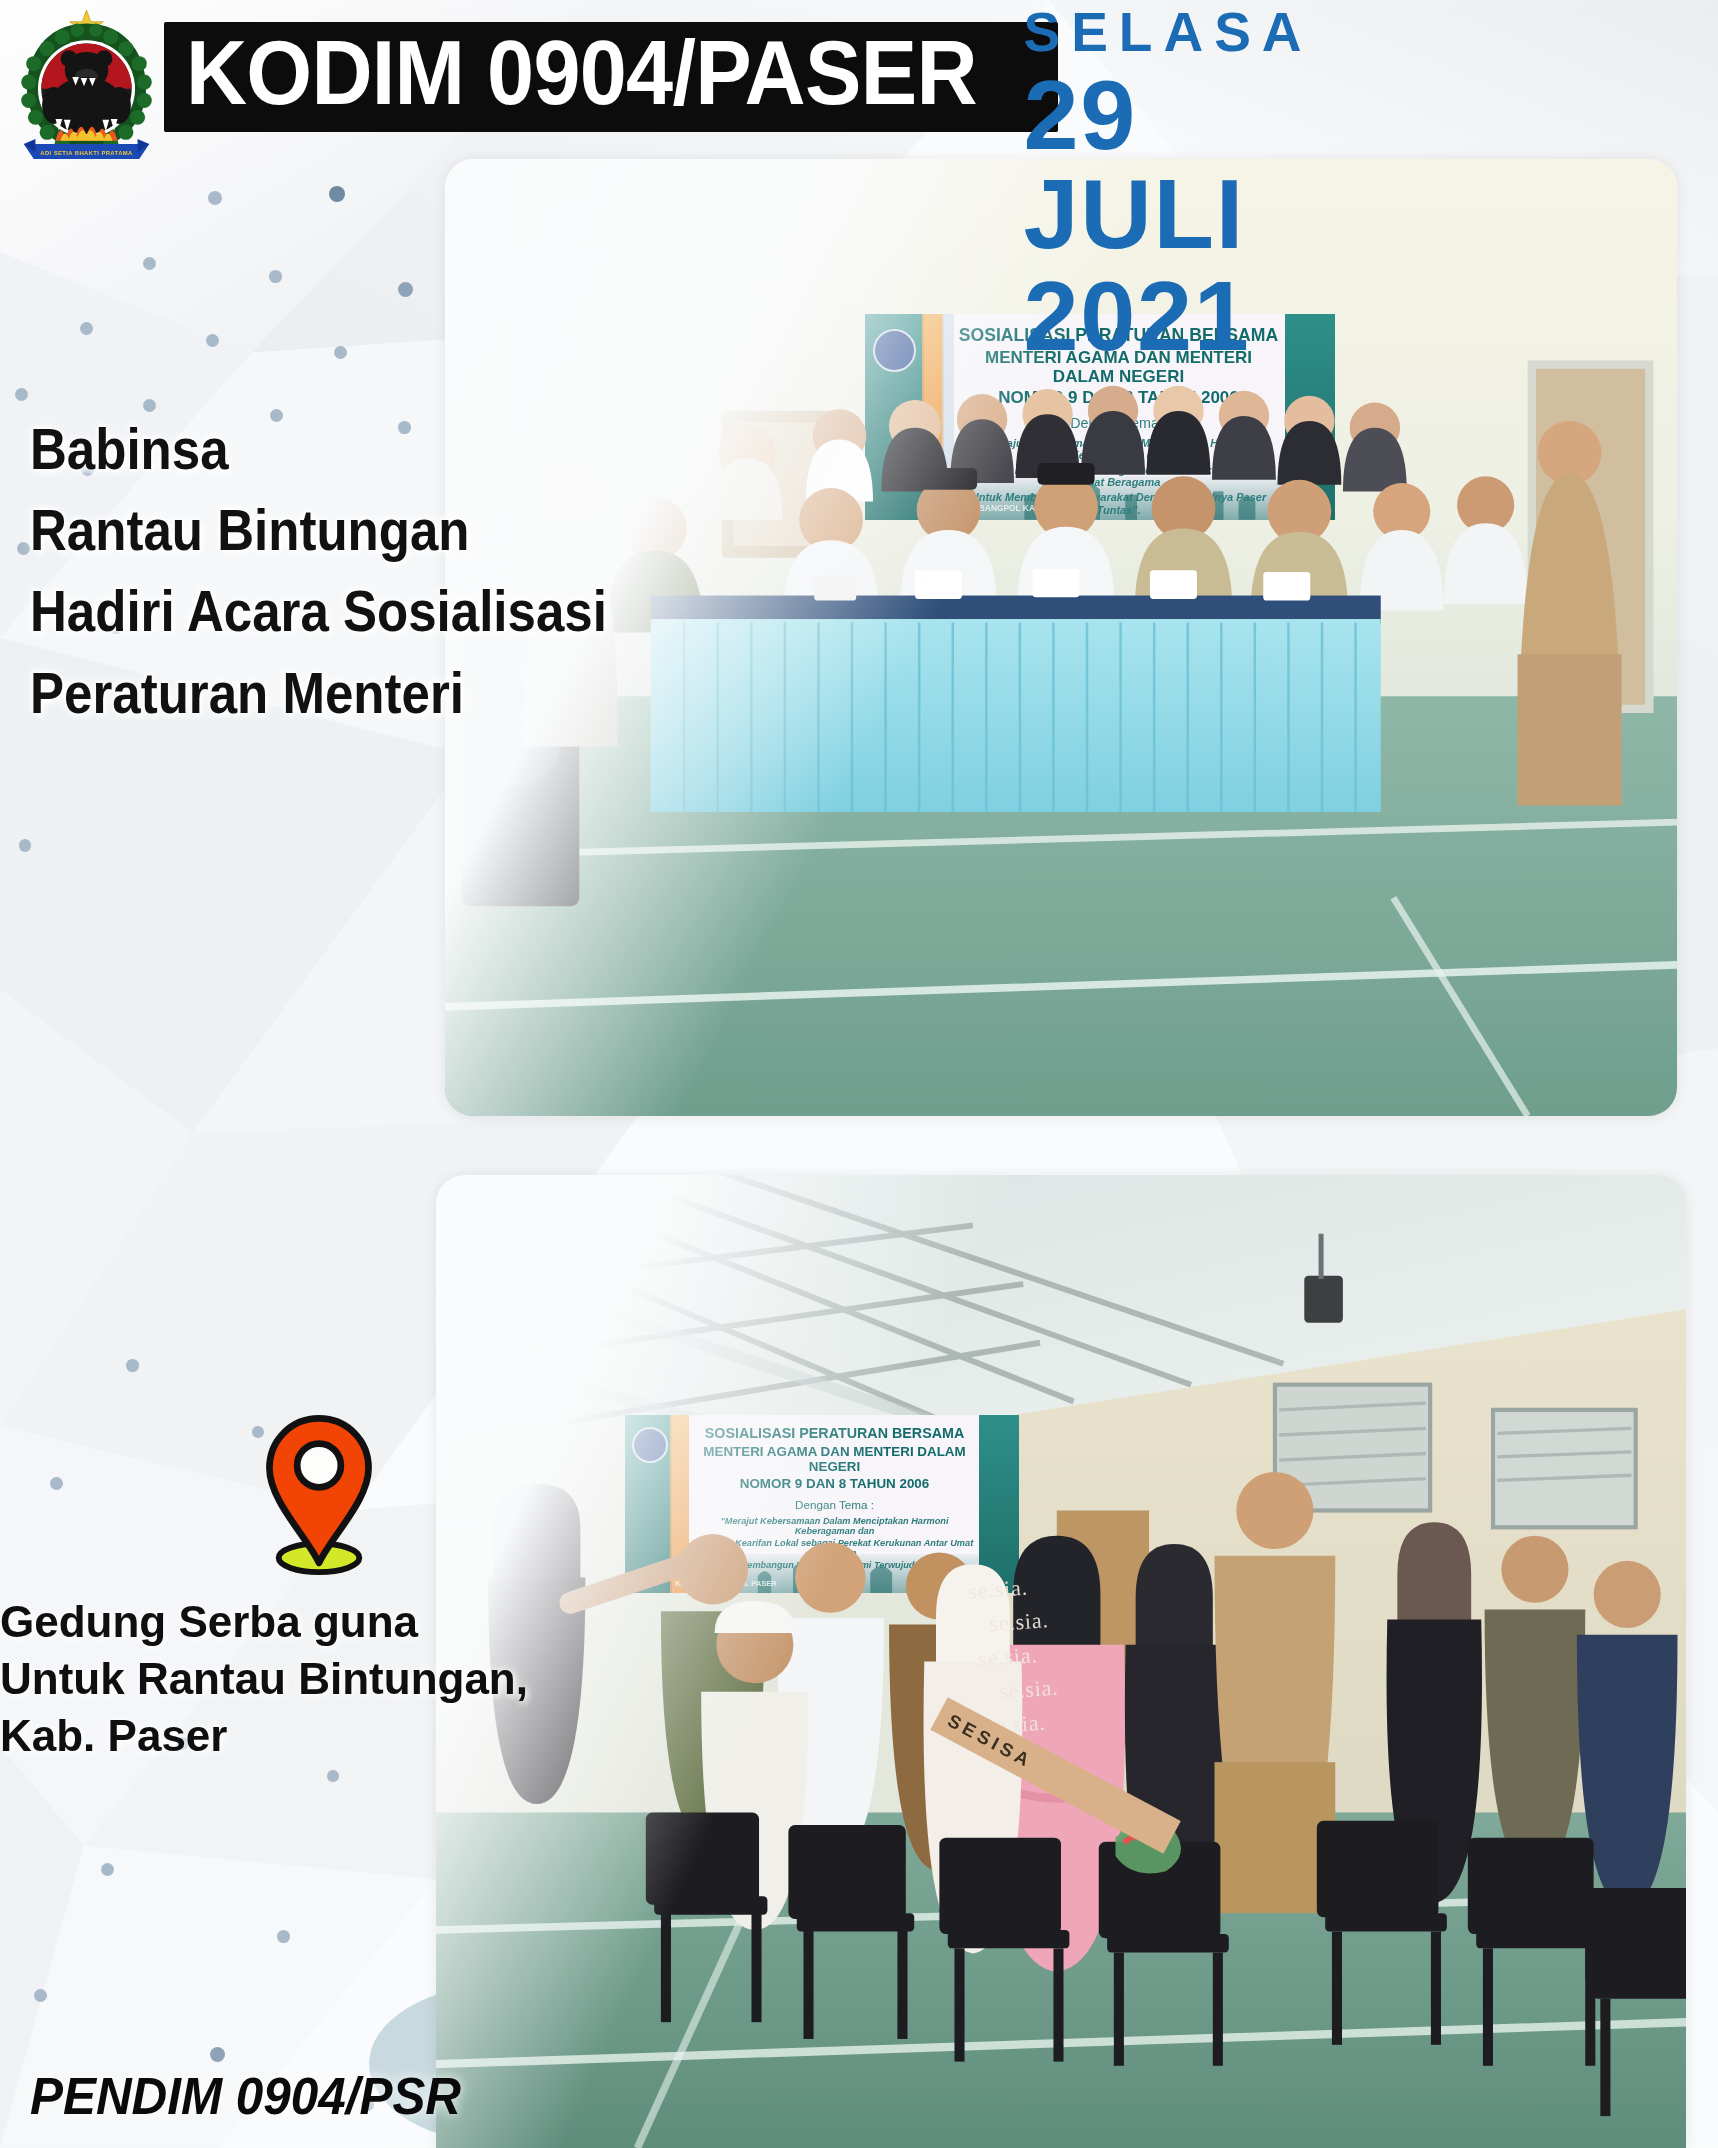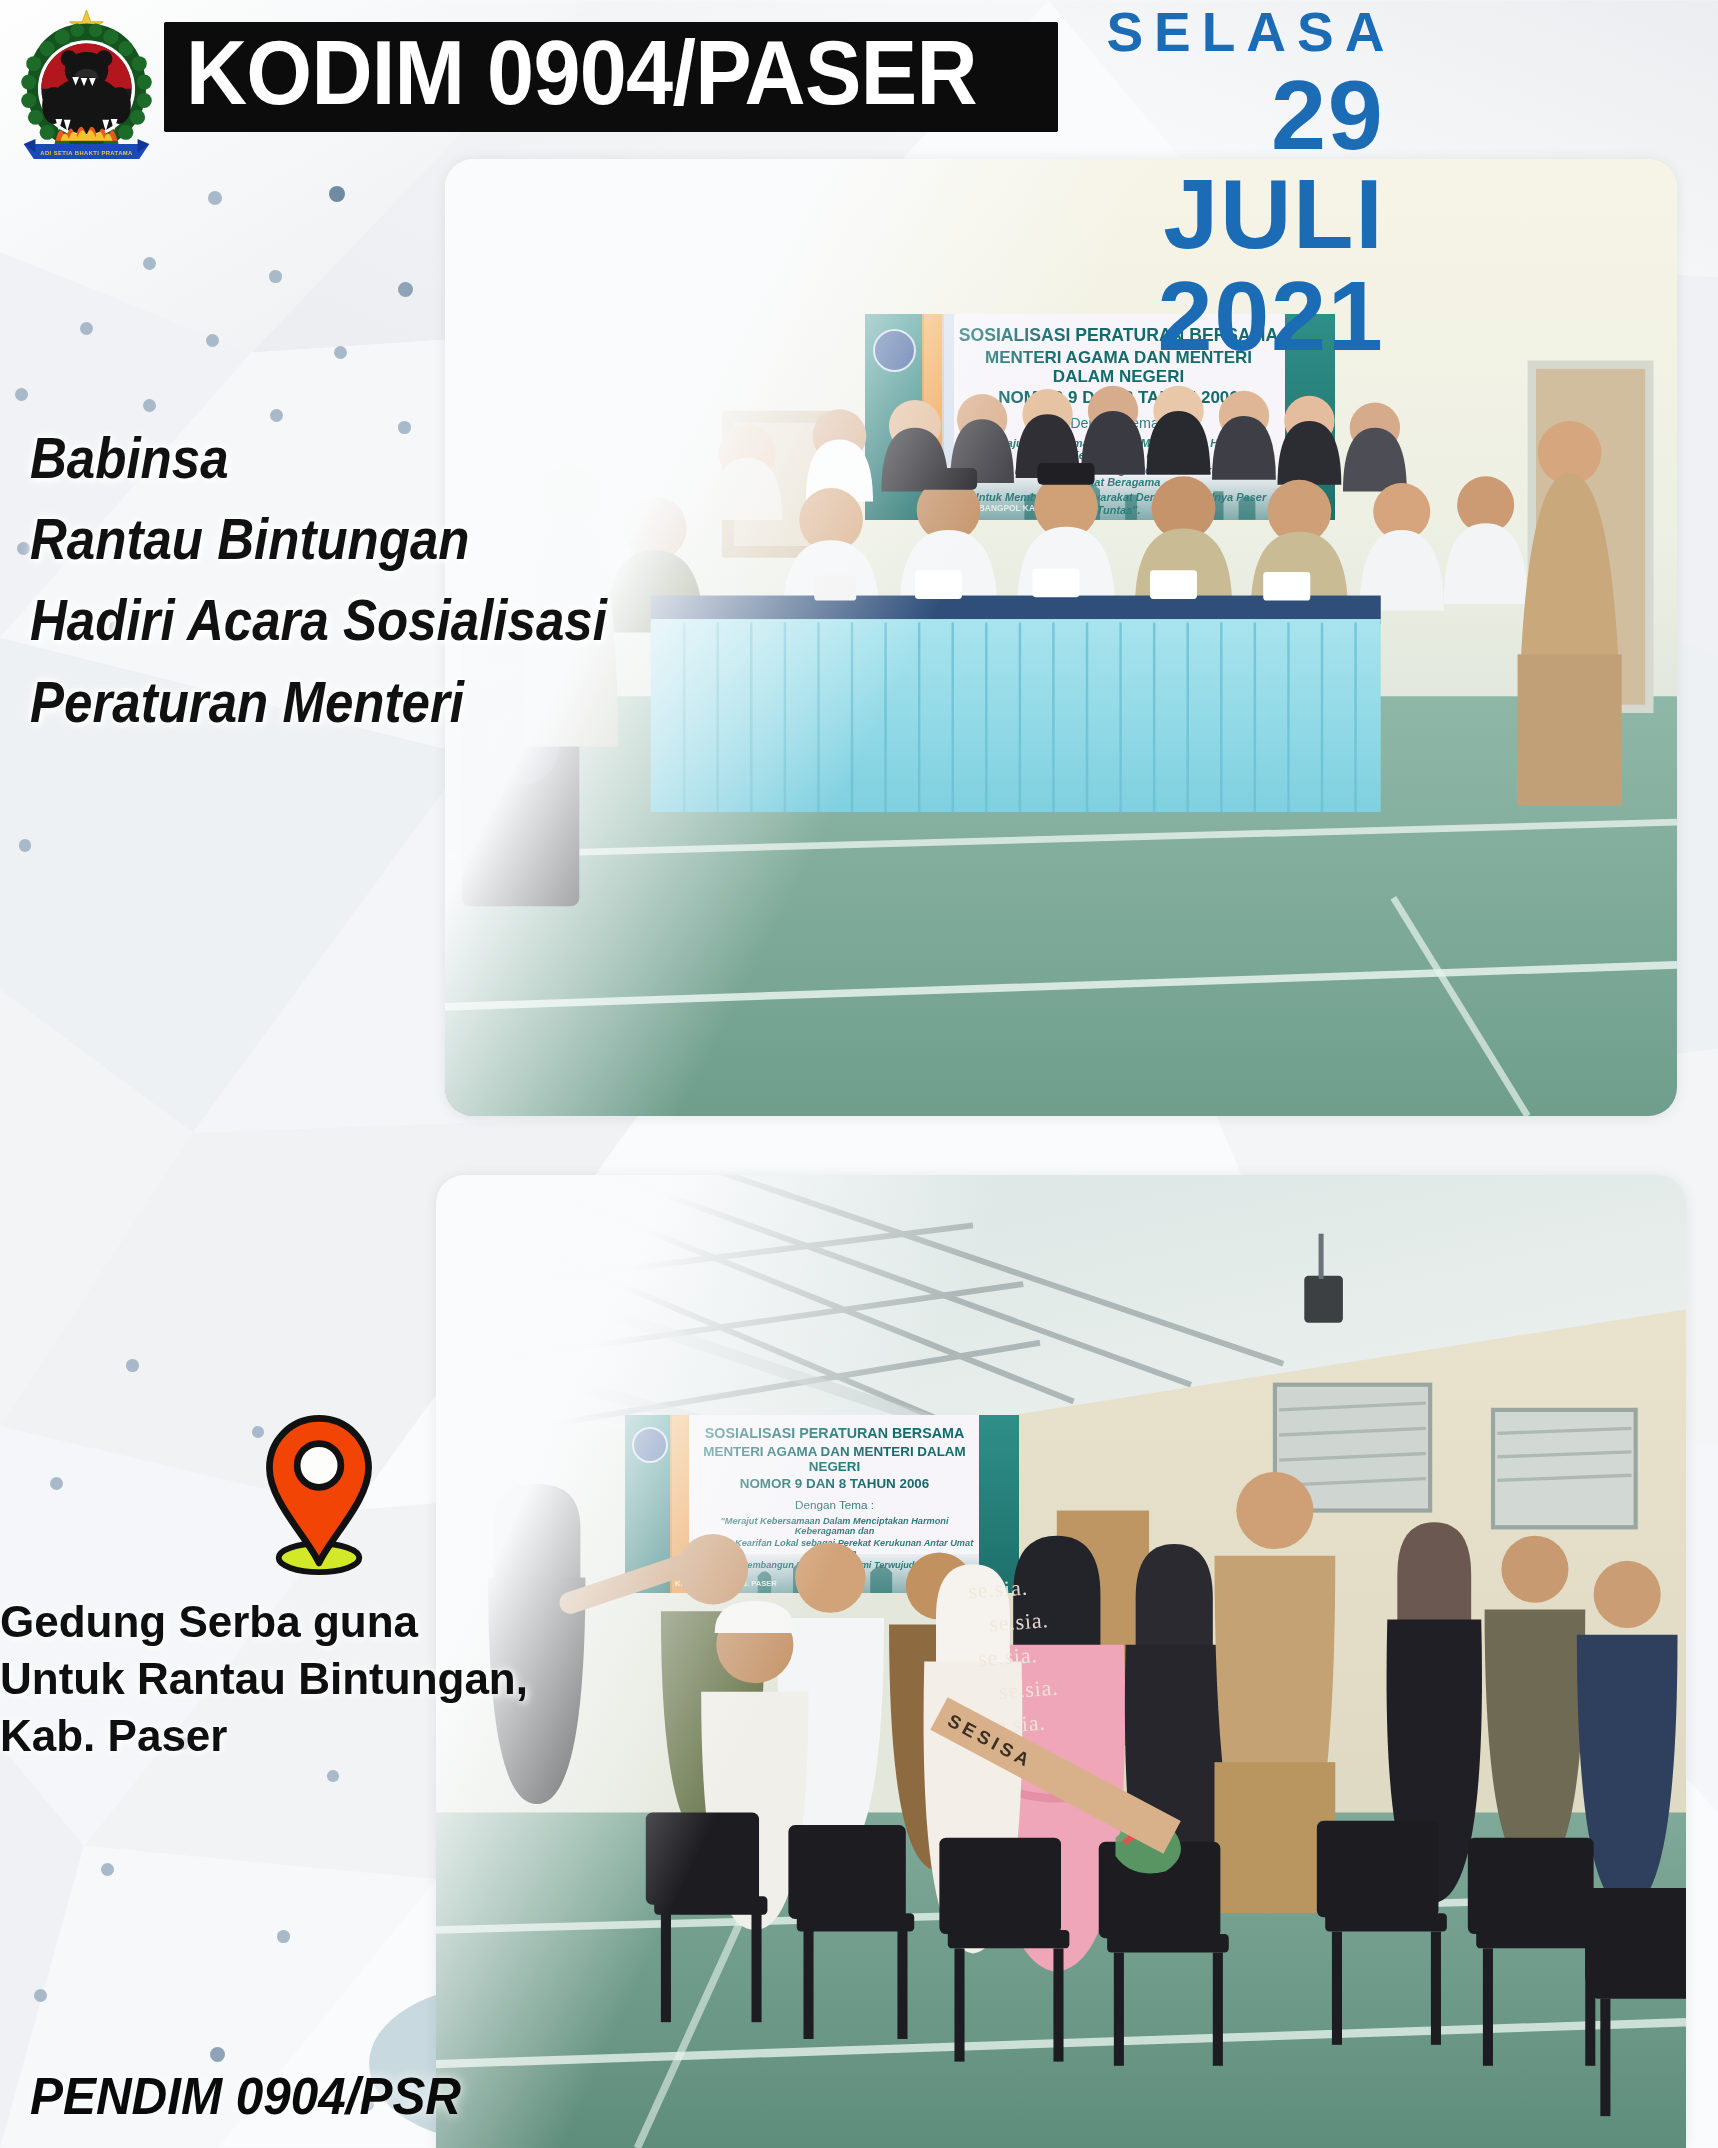--- a/index.html
+++ b/index.html
@@ -37,32 +37,31 @@
     line-height:1.02;
     color:#ffffff;
     letter-spacing:-0.8px;
     transform:scaleX(0.93);
     transform-origin:left center;
     white-space:nowrap;
   }
   
   #date-block{
     position:absolute;right:28.5px;top:5px;width:361px;
-    text-align:right;color:#1b6cb5;
+    color:#1b6cb5;
     font-weight:bold;line-height:1;
   }
   #date-day{font-size:55px;letter-spacing:11px;margin-right:-11px;}
   #date-dm{font-size:99px;letter-spacing:1.7px;margin-top:5px;}
   #date-year{font-size:99px;letter-spacing:1.7px;margin-top:3.4px;}
 
   
   #headline{
-    position:absolute;left:30px;top:417px;width:738px;
+    position:absolute;left:30px;top:408px;width:738px;
     z-index:40;
-    font-style:italic;
   }
   .hl{
     font-family:"Liberation Sans", sans-serif;
     font-weight:bold;
     font-size:58px;
     line-height:1.40;
     color:#111111;
     transform:scaleX(0.88);
     transform-origin:left center;
     white-space:nowrap;

